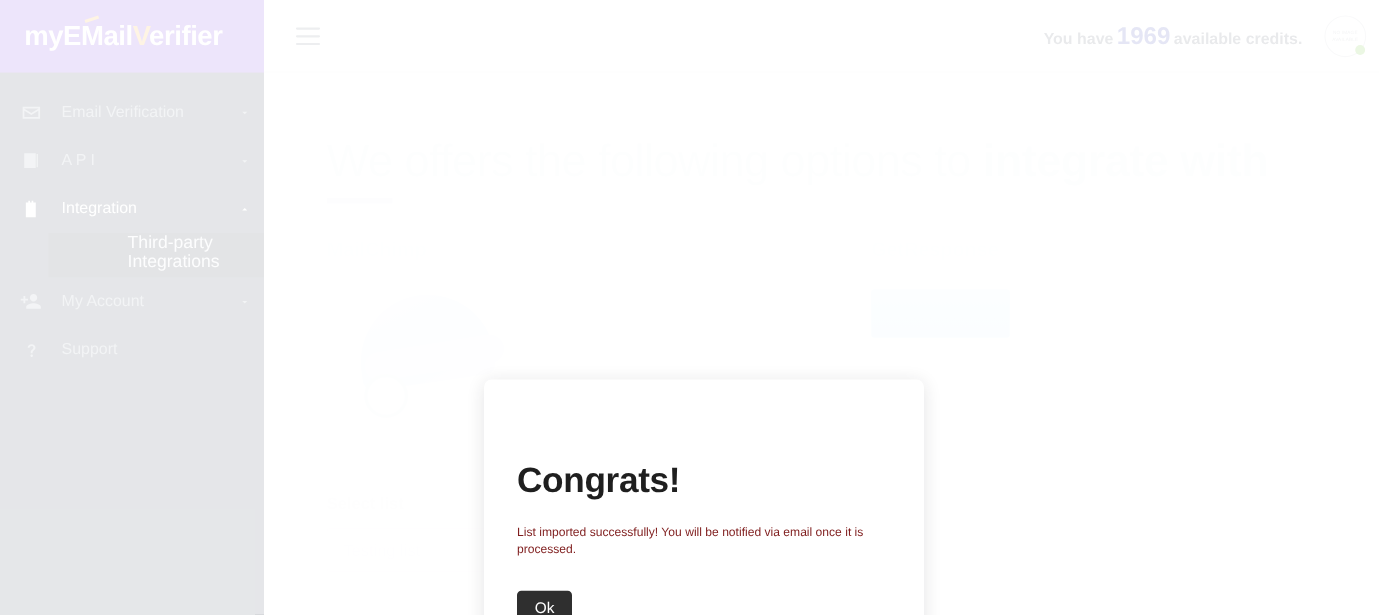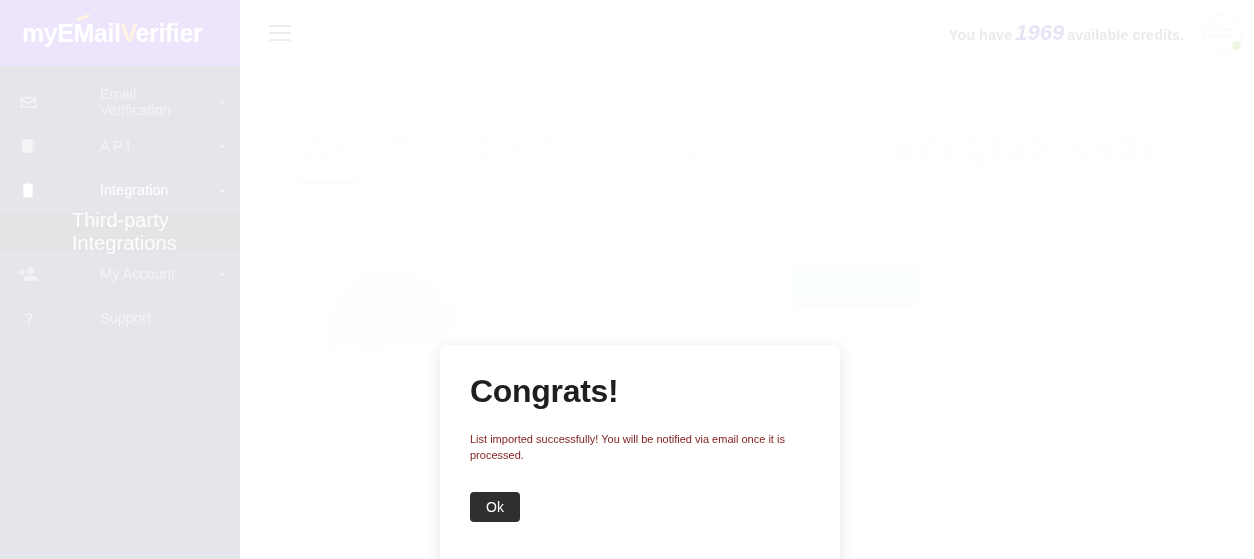--- a/index.html
+++ b/index.html
@@ -51,34 +51,35 @@
     font-size: 14.5px;
     cursor: pointer;
   }
   .nav-item.active { color: #ffffff; }
   .nav-icon {
     width: 56px; flex: 0 0 56px;
     display: flex; align-items: center; justify-content: center;
     color: #9aa4b2;
   }
   .nav-item.active .nav-icon { color: #ffffff; }
-  .nav-label { flex: 1; margin-left: 44px; }
+  .nav-label { flex: 1; }
   .nav-chevron {
     width: 36px; flex: 0 0 36px;
     display: flex; align-items: center; justify-content: center;
     font-size: 10px; color: #9aa4b2;
   }
   .nav-item.active .nav-chevron { color: #ffffff; }
   .nav-sub {
     height: 40px;
     background: #1c2433;
-    display: flex; align-items: center;
+    display: flex; 
     padding-left: 72px;
-    color: #e8ecf1; font-size: 20px;
-    cursor: pointer;
+    color: #e8ecf1; font-size: 16px;
+    cursor: pointer;
+    margin-left: 44px;
   }
 
   
   .header {
     position: absolute; left: 240px; top: 0;
     width: 1014px; height: 66px;
     background: #ffffff;
     border-bottom: 1px solid #e7e9ed;
     display: flex; align-items: center;
     z-index: 3;
@@ -97,21 +98,20 @@
     margin-left: auto; display: flex; align-items: center;
     padding-right: 12px;
   }
   .credits {
     font-size: 14.5px; font-weight: 700; color: #4a5160;
     white-space: nowrap;
   }
   .credits .credit-count {
     color: #2b37a8; font-size: 22px; font-weight: 700;
     padding: 0 3px;
-    font-style: italic;
   }
   .avatar {
     position: relative;
     width: 38px; height: 38px;
     margin-left: 20px;
     border-radius: 50%;
     border: 1px solid #c9ccd2;
     background: #ffffff;
     display: flex; align-items: center; justify-content: center;
     cursor: pointer;
@@ -219,20 +219,21 @@
     width: 400px; height: 230px;
     background: #ffffff;
     border-radius: 7px;
     box-shadow: 0 3px 16px rgba(30,35,45,0.12);
     padding: 28px 30px 0 30px;
     z-index: 11;
   }
   .modal-title {
     font-size: 32px; font-weight: 700; color: #1f1f1f;
     letter-spacing: -0.3px;
+    margin-top: 45px;
   }
   .modal-text {
     margin-top: 22px;
     font-size: 11px; color: #7f1d1d;
     line-height: 1.45;
     max-width: 320px;
   }
   .modal-actions { margin-top: 28px; }
   .ok-button {
     display: inline-flex; align-items: center; justify-content: center;

